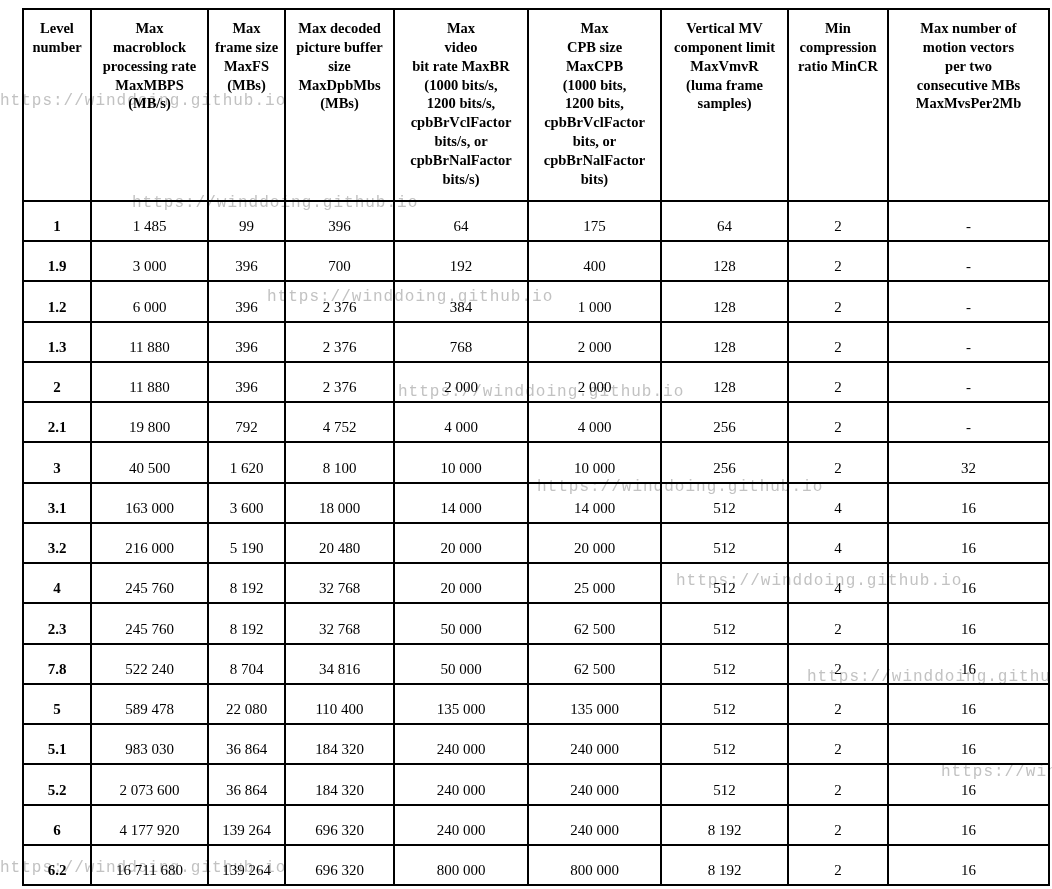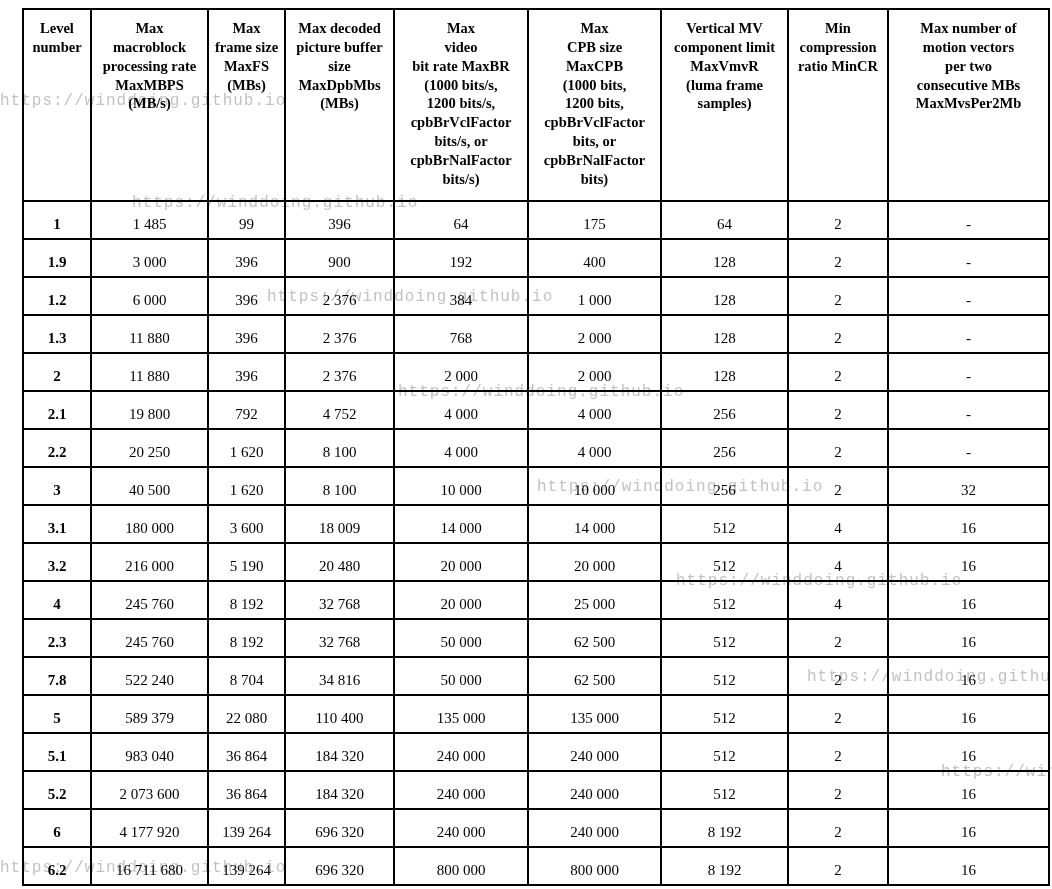--- a/index.html
+++ b/index.html
@@ -144,21 +144,21 @@
         <td class="value-cell">64</td>
         <td class="value-cell">175</td>
         <td class="value-cell">64</td>
         <td class="value-cell">2</td>
         <td class="value-cell">-</td>
       </tr>
       <tr>
         <td class="level-cell">1.9</td>
         <td class="value-cell">3 000</td>
         <td class="value-cell">396</td>
-        <td class="value-cell">900</td>
+        <td class="value-cell">700</td>
         <td class="value-cell">192</td>
         <td class="value-cell">400</td>
         <td class="value-cell">128</td>
         <td class="value-cell">2</td>
         <td class="value-cell">-</td>
       </tr>
       <tr>
         <td class="level-cell">1.2</td>
         <td class="value-cell">6 000</td>
         <td class="value-cell">396</td>
@@ -196,46 +196,35 @@
         <td class="value-cell">19 800</td>
         <td class="value-cell">792</td>
         <td class="value-cell">4 752</td>
         <td class="value-cell">4 000</td>
         <td class="value-cell">4 000</td>
         <td class="value-cell">256</td>
         <td class="value-cell">2</td>
         <td class="value-cell">-</td>
       </tr>
       <tr>
-        <td class="level-cell">2.2</td>
-        <td class="value-cell">20 250</td>
-        <td class="value-cell">1 620</td>
-        <td class="value-cell">8 100</td>
-        <td class="value-cell">4 000</td>
-        <td class="value-cell">4 000</td>
-        <td class="value-cell">256</td>
-        <td class="value-cell">2</td>
-        <td class="value-cell">-</td>
-      </tr>
-      <tr>
         <td class="level-cell">3</td>
         <td class="value-cell">40 500</td>
         <td class="value-cell">1 620</td>
         <td class="value-cell">8 100</td>
         <td class="value-cell">10 000</td>
         <td class="value-cell">10 000</td>
         <td class="value-cell">256</td>
         <td class="value-cell">2</td>
         <td class="value-cell">32</td>
       </tr>
       <tr>
         <td class="level-cell">3.1</td>
-        <td class="value-cell">180 000</td>
+        <td class="value-cell">163 000</td>
         <td class="value-cell">3 600</td>
-        <td class="value-cell">18 009</td>
+        <td class="value-cell">18 000</td>
         <td class="value-cell">14 000</td>
         <td class="value-cell">14 000</td>
         <td class="value-cell">512</td>
         <td class="value-cell">4</td>
         <td class="value-cell">16</td>
       </tr>
       <tr>
         <td class="level-cell">3.2</td>
         <td class="value-cell">216 000</td>
         <td class="value-cell">5 190</td>
@@ -274,32 +263,32 @@
         <td class="value-cell">8 704</td>
         <td class="value-cell">34 816</td>
         <td class="value-cell">50 000</td>
         <td class="value-cell">62 500</td>
         <td class="value-cell">512</td>
         <td class="value-cell">2</td>
         <td class="value-cell">16</td>
       </tr>
       <tr>
         <td class="level-cell">5</td>
-        <td class="value-cell">589 379</td>
+        <td class="value-cell">589 478</td>
         <td class="value-cell">22 080</td>
         <td class="value-cell">110 400</td>
         <td class="value-cell">135 000</td>
         <td class="value-cell">135 000</td>
         <td class="value-cell">512</td>
         <td class="value-cell">2</td>
         <td class="value-cell">16</td>
       </tr>
       <tr>
         <td class="level-cell">5.1</td>
-        <td class="value-cell">983 040</td>
+        <td class="value-cell">983 030</td>
         <td class="value-cell">36 864</td>
         <td class="value-cell">184 320</td>
         <td class="value-cell">240 000</td>
         <td class="value-cell">240 000</td>
         <td class="value-cell">512</td>
         <td class="value-cell">2</td>
         <td class="value-cell">16</td>
       </tr>
       <tr>
         <td class="level-cell">5.2</td>

